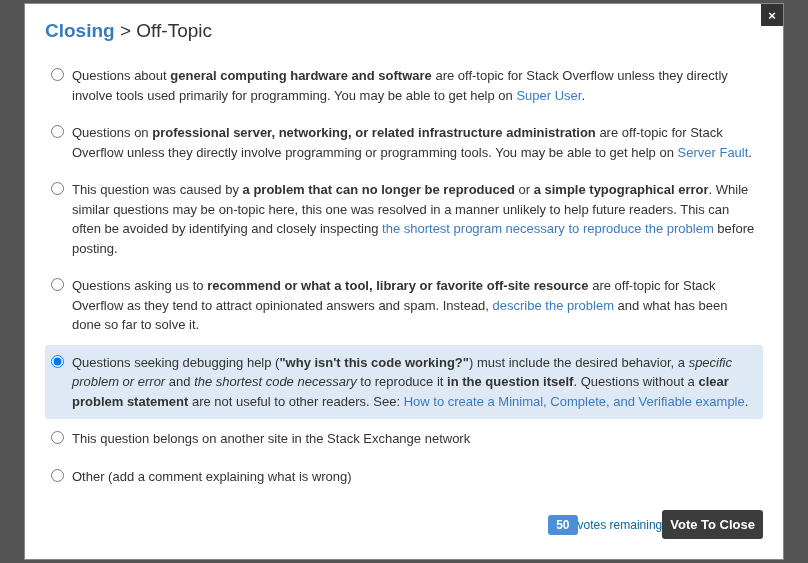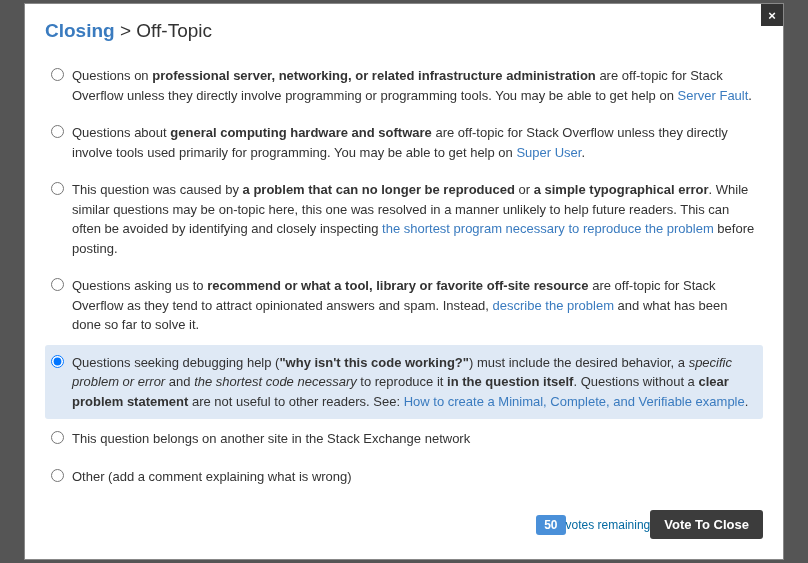--- a/index.html
+++ b/index.html
@@ -91,43 +91,43 @@
       font-weight: bold;
     }
     .votes-label {
       font-size: 12px;
       color: #0369a1;
     }
     .vote-btn {
       background: #3c3c3c;
       color: #fff;
       border: none;
-      padding: 7px 14px;
+      padding: 7px 8px;
       font-size: 13px;
       font-weight: bold;
       cursor: pointer;
       border-radius: 3px;
     }
   </style>
 </head>
 <body>
 
 <div class="dialog">
   <button class="close-btn">×</button>
   <h2 class="dialog-title">
     <span class="closing">Closing</span><span> &gt; Off-Topic</span>
   </h2>
   <ul class="options-list" id="options-list">
   <li class="option-item">
         <input type="radio" name="close-reason" style="">
-        <span class="option-text">Questions on <strong>professional server, networking, or related infrastructure administration</strong> are off-topic for Stack Overflow unless they directly involve programming or programming tools. You may be able to get help on <a href="#">Server Fault</a>.</span>
+        <span class="option-text">Questions about <strong>general computing hardware and software</strong> are off-topic for Stack Overflow unless they directly involve tools used primarily for programming. You may be able to get help on <a href="#">Super User</a>.</span>
       </li>
       <li class="option-item">
         <input type="radio" name="close-reason" style="">
-        <span class="option-text">Questions about <strong>general computing hardware and software</strong> are off-topic for Stack Overflow unless they directly involve tools used primarily for programming. You may be able to get help on <a href="#">Super User</a>.</span>
+        <span class="option-text">Questions on <strong>professional server, networking, or related infrastructure administration</strong> are off-topic for Stack Overflow unless they directly involve programming or programming tools. You may be able to get help on <a href="#">Server Fault</a>.</span>
       </li>
       <li class="option-item">
         <input type="radio" name="close-reason" style="">
         <span class="option-text">This question was caused by <strong>a problem that can no longer be reproduced</strong> or <strong>a simple typographical error</strong>. While similar questions may be on-topic here, this one was resolved in a manner unlikely to help future readers. This can often be avoided by identifying and closely inspecting <a href="#">the shortest program necessary to reproduce the problem</a> before posting.</span>
       </li>
       <li class="option-item">
         <input type="radio" name="close-reason" style="">
         <span class="option-text">Questions asking us to <strong>recommend or what a tool, library or favorite off-site resource</strong> are off-topic for Stack Overflow as they tend to attract opinionated answers and spam. Instead, <a href="#">describe the problem</a> and what has been done so far to solve it.</span>
       </li>
       <li class="option-item selected">

